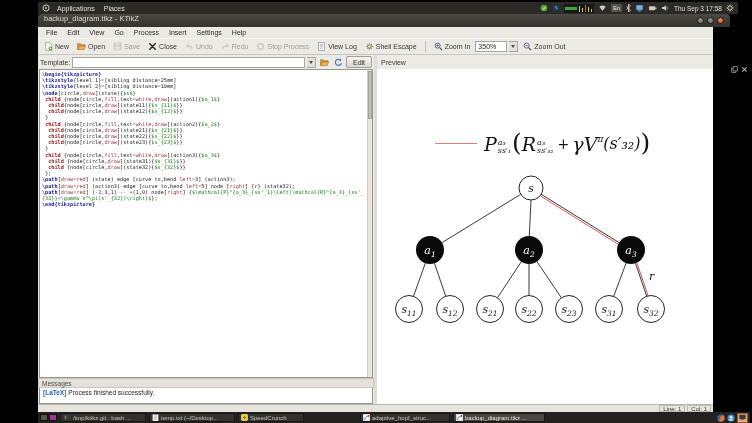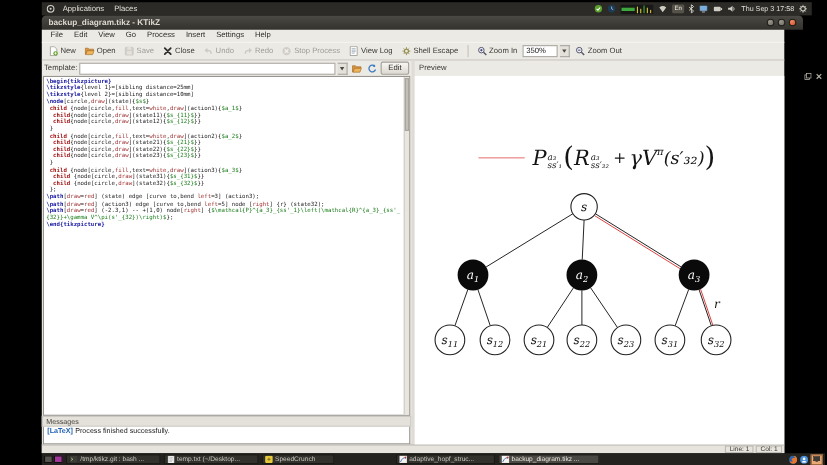--- a/index.html
+++ b/index.html
@@ -13,21 +13,21 @@
   .tp-menu{padding:0 2px;cursor:default;}
   .tp-spacer{flex:1;}
   .tray{display:flex;align-items:center;gap:4px;}
   .tray span{display:flex;align-items:center;}
   .kbd-box{background:#555349;color:#f0ede6;font-size:5.5px;padding:0 2px;border-radius:1px;height:8px;align-items:center;}
   .tp-clock{font-size:6.5px;white-space:nowrap;}
 
   
   .title-bar{position:absolute;left:38px;top:14px;width:692px;height:13px;
              background:linear-gradient(#4c4a44,#34322d);border-radius:4px 4px 0 0;
-             display:flex;align-items:center;padding:0 6px;color:#dedad2;font-size:7.5px;font-weight:bold;}
+             display:flex;padding:0 6px;color:#dedad2;font-size:7.5px;font-weight:normal;}
   .win-buttons{margin-left:auto;display:flex;gap:3px;align-items:center;}
   .win-btn{width:7px;height:7px;border-radius:50%;border:1px solid #22211d;}
   .win-btn.min,.win-btn.max{background:radial-gradient(circle at 35% 30%,#9b978d,#6b6860);}
   .win-btn.close{background:radial-gradient(circle at 35% 30%,#f08b62,#cf4423);}
 
   
   .window-body{position:absolute;left:38px;top:27px;width:675px;height:385px;background:#eceae5;
                display:flex;flex-direction:column;}
   .menu-bar{height:11px;display:flex;align-items:center;padding:0 3px;font-size:7px;color:#2e2c28;}
   .menu-item{padding:0 5px;}

